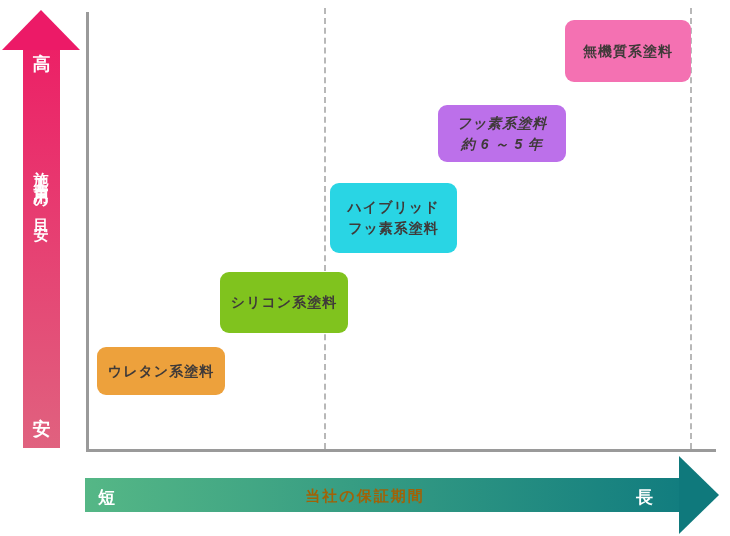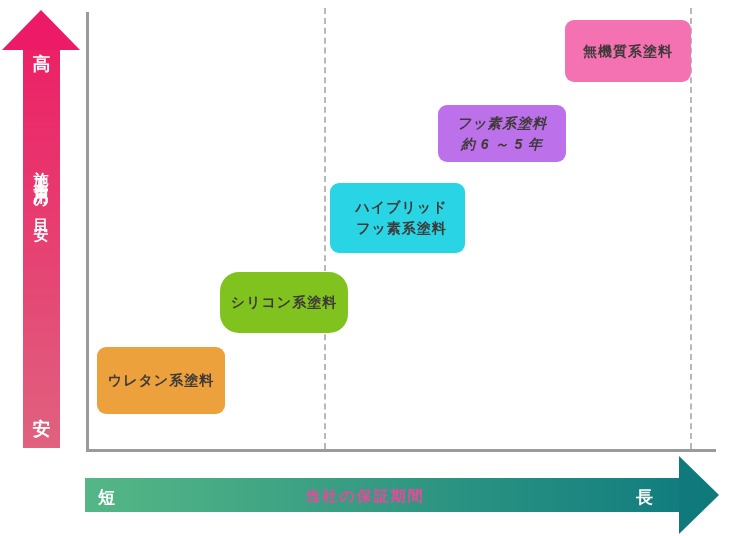--- a/index.html
+++ b/index.html
@@ -30,29 +30,29 @@
   
   .h-arrow-shaft{position:absolute;left:85px;top:478px;width:594px;height:34px;
     background:linear-gradient(to right,#55b786,#127d7f);}
   .h-arrow-head{position:absolute;left:679px;top:456px;width:0;height:0;
     border-top:39px solid transparent;border-bottom:39px solid transparent;
     border-left:40px solid #0f797c;}
   .h-label{position:absolute;top:486px;color:#ffffff;font-weight:bold;font-size:17px;}
   .h-label.left{left:98px;}
   .h-label.right{left:636px;}
   .h-title{position:absolute;left:85px;top:487px;width:560px;text-align:center;
-    color:#ec4899;font-weight:bold;font-size:15px;letter-spacing:2px;}
+    color:#a16207;font-weight:bold;font-size:15px;letter-spacing:2px;}
 
   
   .paint-box{position:absolute;border-radius:9px;display:flex;flex-direction:column;
     align-items:center;justify-content:center;color:#3f3a39;font-weight:bold;
     font-size:14px;line-height:21px;text-align:center;z-index:3;letter-spacing:1px;}
-  .box-urethane{left:97px;top:347px;width:128px;height:67px;}
+  .box-urethane{left:97px;top:347px;width:128px;height:48px;}
   .box-silicone{left:220px;top:272px;width:128px;height:61px;}
-  .box-hybrid{left:330px;top:183px;width:127px;height:70px;padding-left:8px;}
+  .box-hybrid{left:330px;top:183px;width:127px;height:70px;}
   .box-fluorine{left:438px;top:105px;width:128px;height:57px;font-style:italic;}
   .box-inorganic{left:565px;top:20px;width:126px;height:62px;}
 </style>
 </head>
 <body>
 
 <div class="stage">
 
   <div class="y-axis-line"></div>
   <div class="x-axis-line"></div>
@@ -61,21 +61,21 @@
 
   <div class="v-arrow-shaft"></div>
   <div class="v-arrow-head"></div>
   <div class="v-label top">高</div>
   <div class="v-title">施工費用の目安</div>
   <div class="v-label bottom">安</div>
 
   <div class="paint-box box-urethane" style="background-color: rgb(237, 161, 60);">
     <span>ウレタン系塗料</span>
   </div>
-  <div class="paint-box box-silicone" style="background-color: rgb(128, 195, 30); border-radius: 19px;">
+  <div class="paint-box box-silicone" style="background-color: rgb(128, 195, 30);">
     <span>シリコン系塗料</span>
   </div>
   <div class="paint-box box-hybrid" style="background-color: rgb(41, 213, 228);">
     <span>ハイブリッド</span>
     <span>フッ素系塗料</span>
   </div>
   <div class="paint-box box-fluorine" style="background-color: rgb(188, 112, 234);">
     <span>フッ素系塗料</span>
     <span>約 6 ～ 5 年</span>
   </div>

